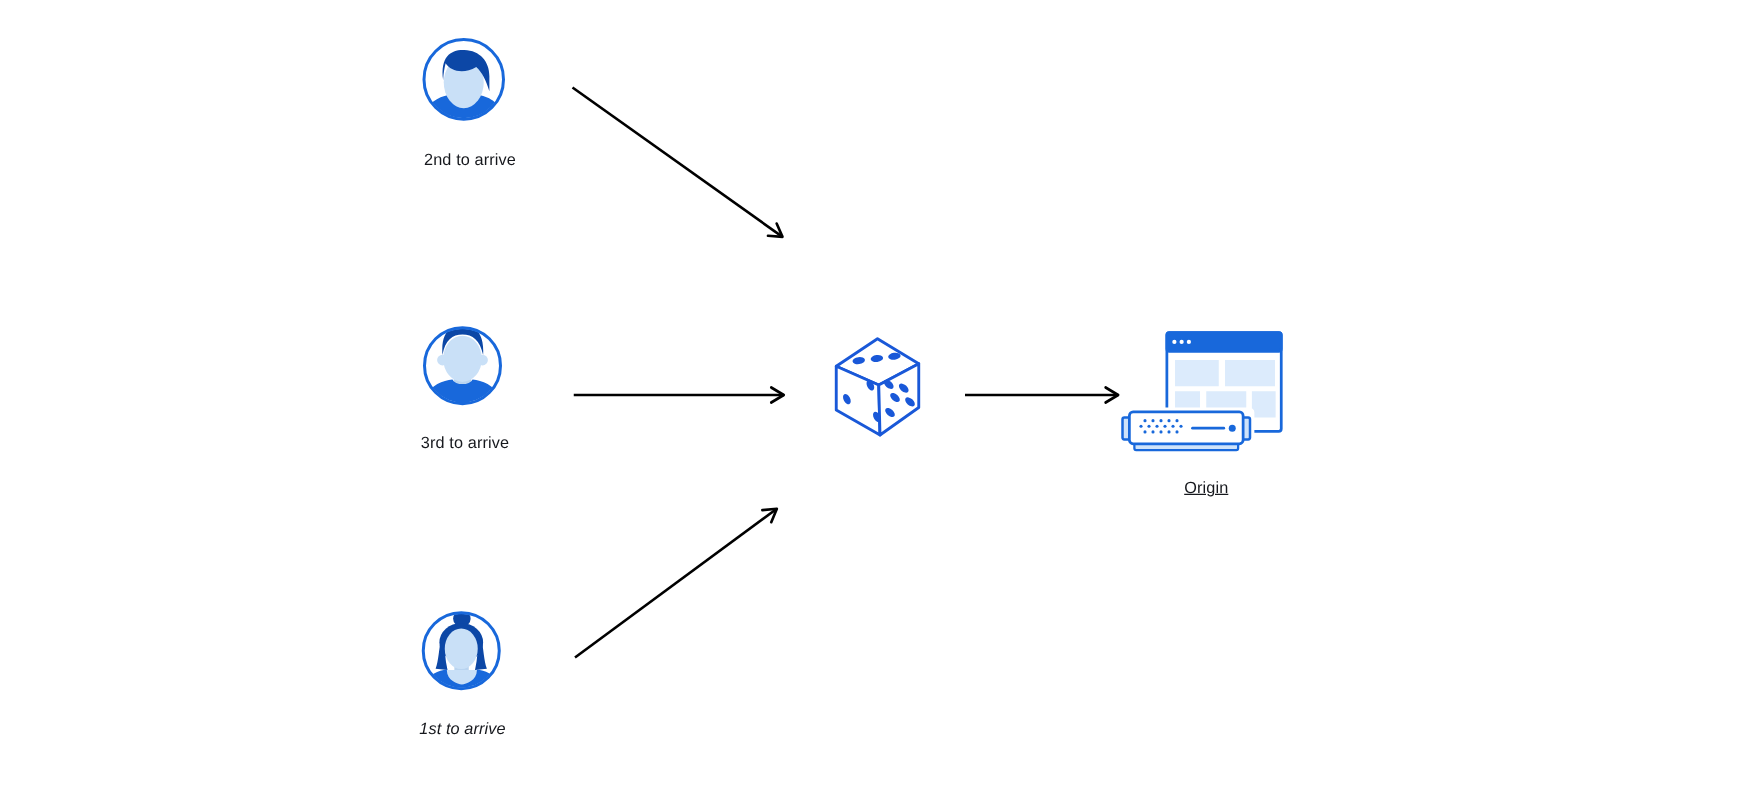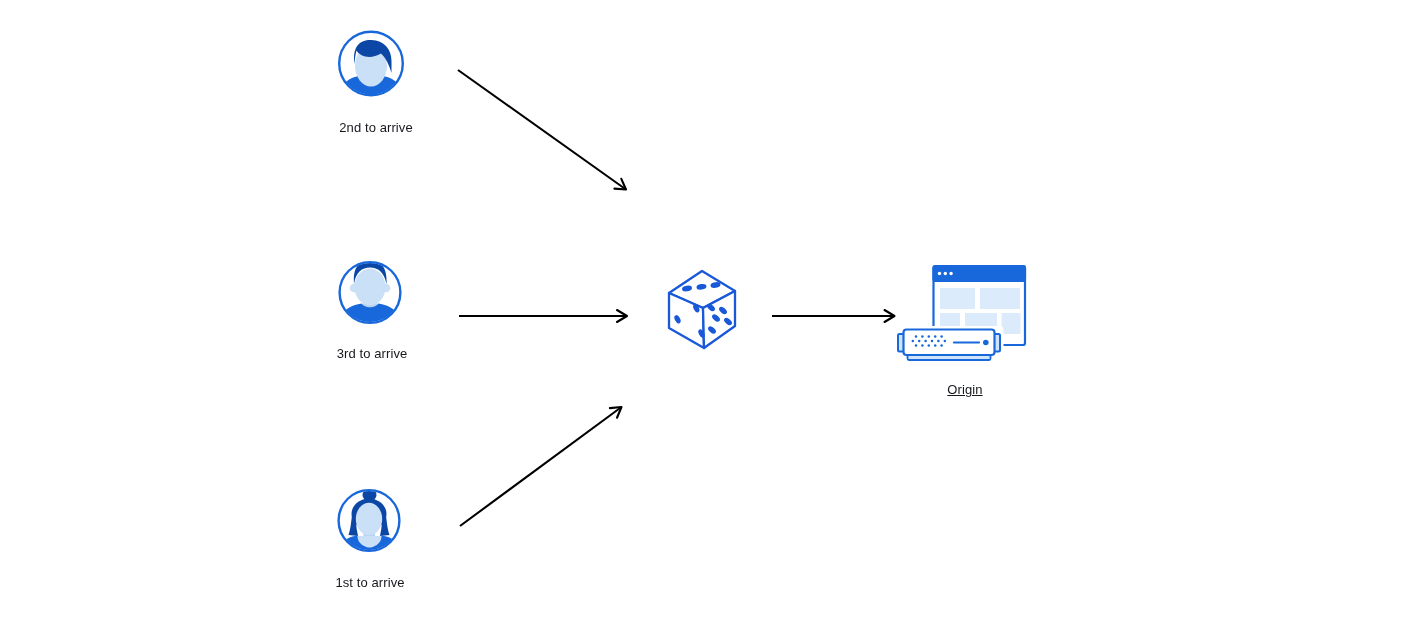--- a/index.html
+++ b/index.html
@@ -160,15 +160,15 @@
           <circle cx="941.6" cy="345.5" r="1.25"></circle>
         </g>
         <line x1="954" y1="342.5" x2="979" y2="342.5" stroke="#1868DB" stroke-width="2.2" stroke-linecap="round"></line>
         <circle cx="985.8" cy="342.5" r="2.8" fill="#1868DB"></circle>
       </g>
     </g>
   </svg>
 
   <div class="node-label" style="left:376px;top:117px;">2nd to arrive</div>
   <div class="node-label" style="left:372px;top:343px;">3rd to arrive</div>
-  <div class="node-label" style="left:370px;top:572px;">1st to arrive</div>
+  <div class="node-label" style="left:370px;top:572px;font-style:italic;">1st to arrive</div>
   <div class="node-label" style="left:965px;top:379px;text-decoration:underline;">Origin</div>
 </div>
 
 </body></html>

